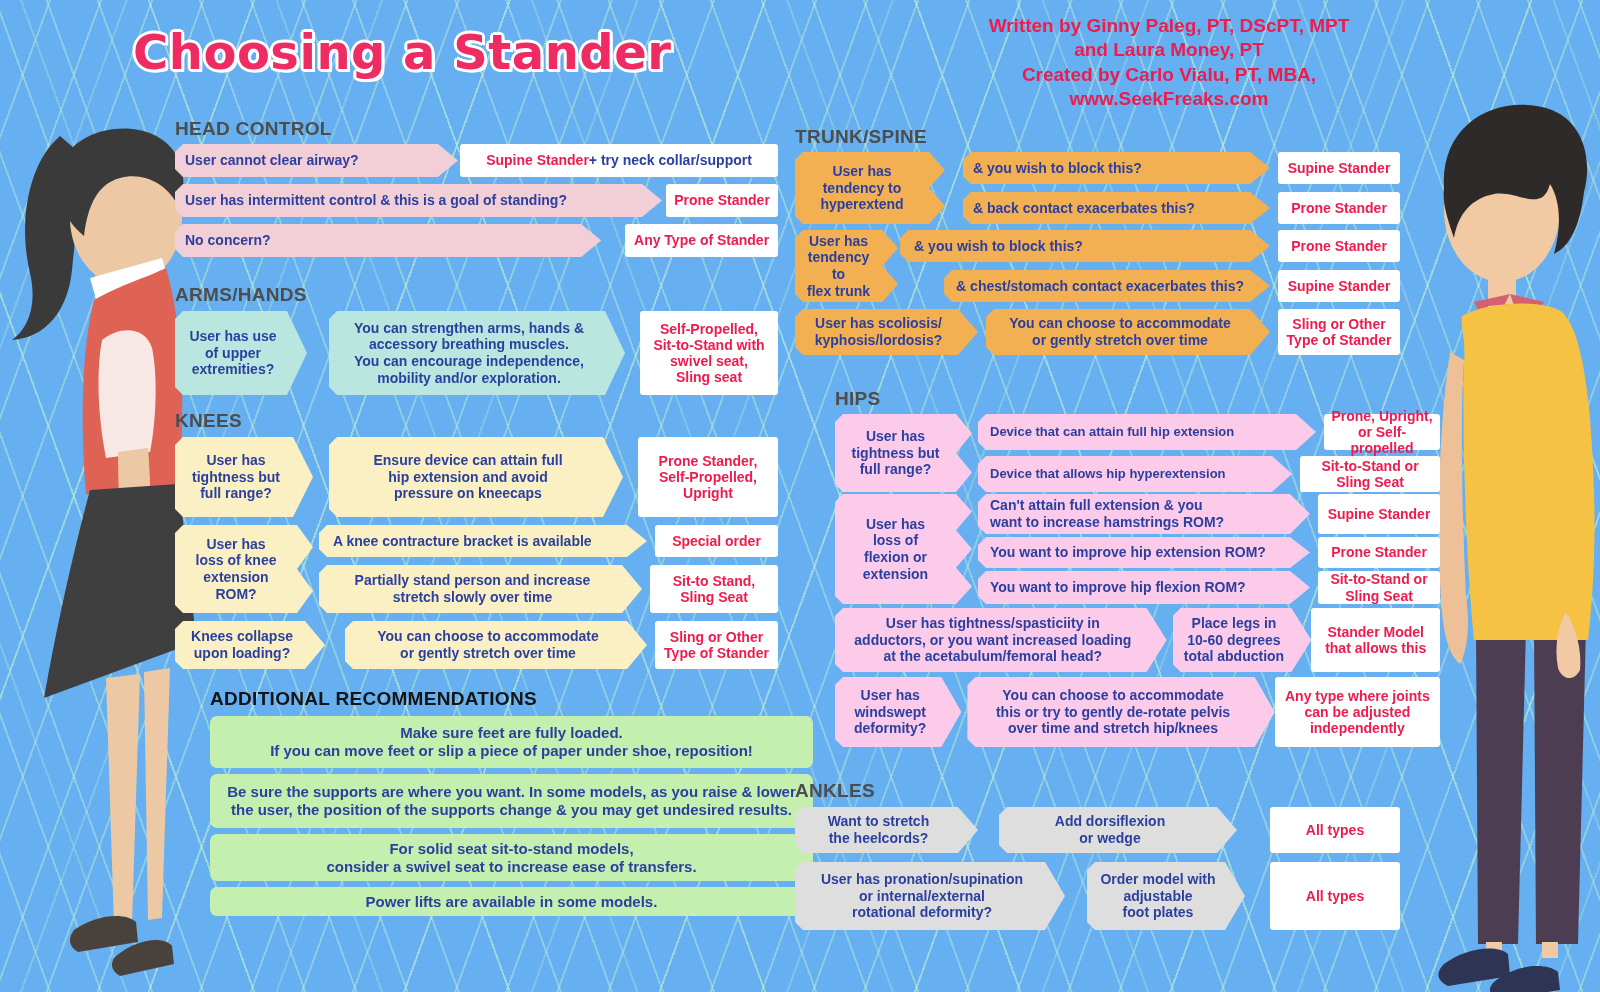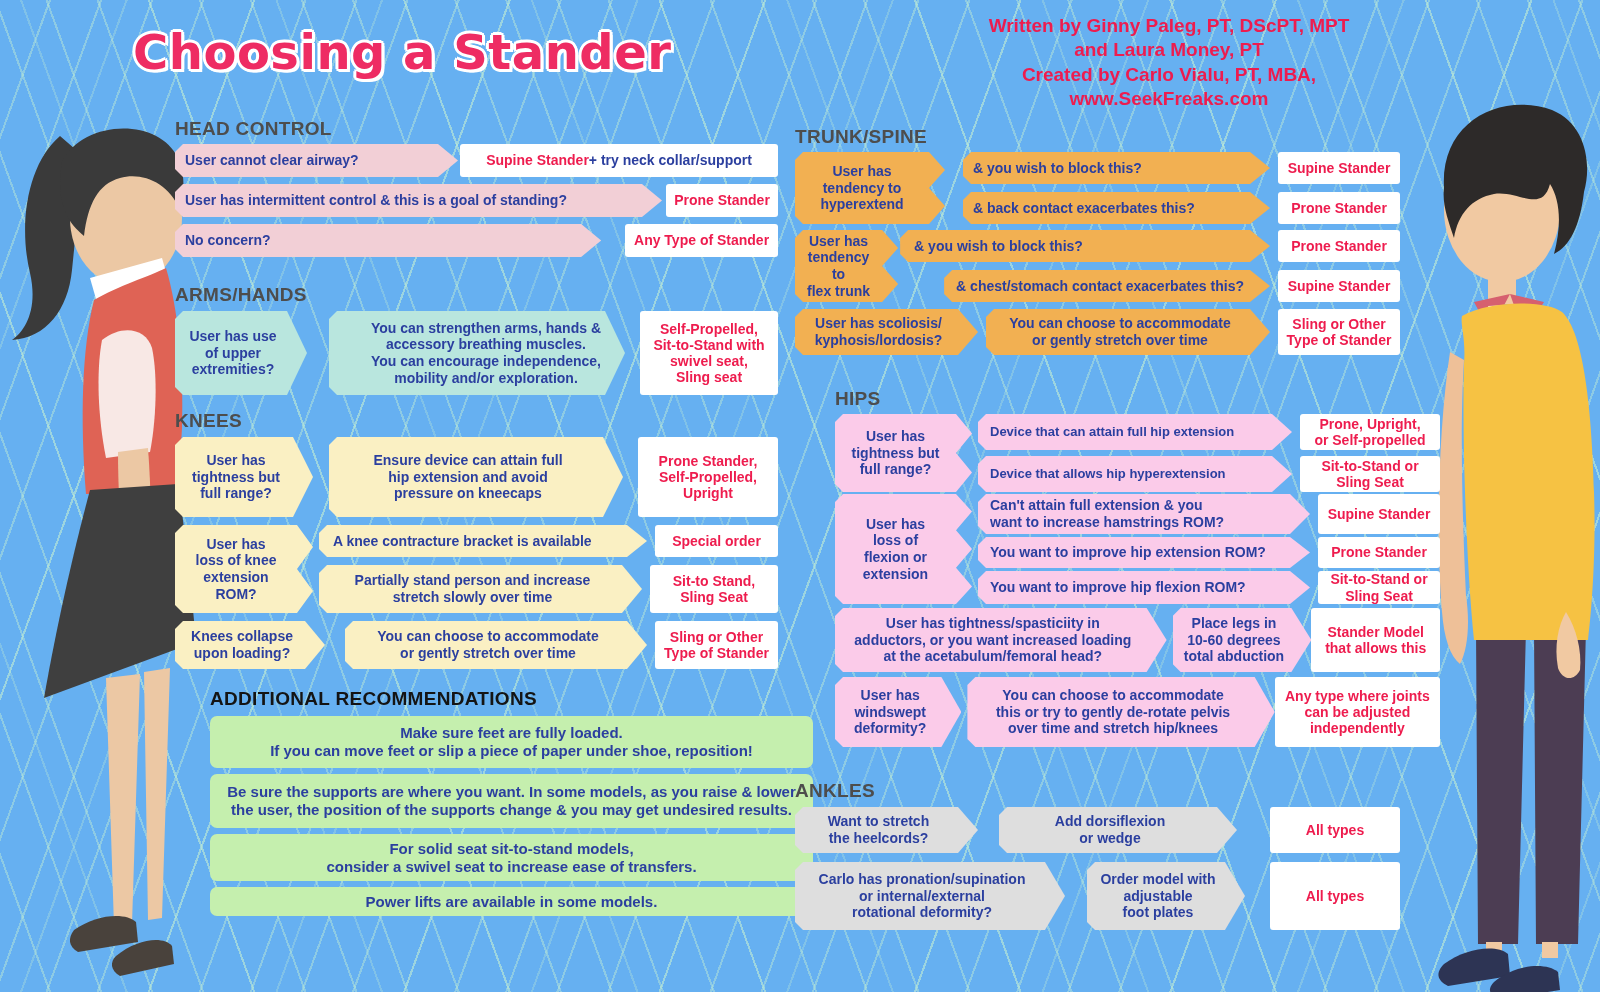--- a/index.html
+++ b/index.html
@@ -112,21 +112,21 @@
       <div class="result one" style="width:158px;margin-left:auto;"><span>Any Type of Stander</span></div>
     </div>
   </div>
 
   <div class="sec" style="left:175px;top:284px;width:603px;">
     <div class="h-sec">ARMS/HANDS</div>
     <div class="row" style="height:84px;margin-top:4px;">
       <div class="arrow c-teal center" style="width:132px;"><span>User has use
 of upper
 extremities?</span></div>
-      <div class="arrow c-teal center" style="width:296px;margin-left:22px;justify-content:flex-end;"><span>You can strengthen arms, hands &amp;
+      <div class="arrow c-teal center" style="width:296px;margin-left:22px;"><span>You can strengthen arms, hands &amp;
 accessory breathing muscles.
 You can encourage independence,
 mobility and/or exploration.</span></div>
       <div class="result" style="width:138px;margin-left:auto;"><span>Self-Propelled,
 Sit-to-Stand with
 swivel seat,
 Sling seat</span></div>
     </div>
   </div>
 
@@ -237,21 +237,21 @@
     <div class="h-sec">HIPS</div>
     <div class="row" style="height:78px;margin-top:3px;">
       <div class="arrow c-hpink center d2" style="width:137px;"><span>User has
 tightness but
 full range?</span></div>
       <div class="col" style="margin-left:6px;">
         <div class="row" style="height:36px;">
           <div class="arrow c-hpink one fs13" style="flex:1;padding-left:12px;">
               <span>Device that can attain full hip extension</span>
             </div>
-          <div class="result" style="width:140px;margin-left:8px;"><span>Prone, Upright,
+          <div class="result" style="width:116px;margin-left:8px;"><span>Prone, Upright,
 or Self-propelled</span></div>
         </div>
         <div class="row" style="height:36px;">
           <div class="arrow c-hpink one fs13" style="flex:1;padding-left:12px;">
               <span>Device that allows hip hyperextension</span>
             </div>
           <div class="result" style="width:140px;margin-left:8px;"><span>Sit-to-Stand or
 Sling Seat</span></div>
         </div>
       </div>
@@ -308,21 +308,21 @@
   <div class="sec" style="left:795px;top:780px;width:605px;">
     <div class="h-sec">ANKLES</div>
     <div class="row" style="height:46px;margin-top:4px;">
       <div class="arrow c-gray center" style="width:183px;"><span>Want to stretch
 the heelcords?</span></div>
       <div class="arrow c-gray center" style="width:238px;margin-left:21px;"><span>Add dorsiflexion
 or wedge</span></div>
       <div class="result" style="width:130px;margin-left:auto;"><span>All types</span></div>
     </div>
     <div class="row" style="height:68px;margin-top:9px;">
-      <div class="arrow c-gray center" style="width:270px;"><span>Carlo has pronation/supination
+      <div class="arrow c-gray center" style="width:270px;"><span>User has pronation/supination
 or internal/external
 rotational deformity?</span></div>
       <div class="arrow c-gray center" style="width:158px;margin-left:22px;"><span>Order model with
 adjustable
 foot plates</span></div>
       <div class="result" style="width:130px;margin-left:auto;"><span>All types</span></div>
     </div>
   </div>
 
 </div>

